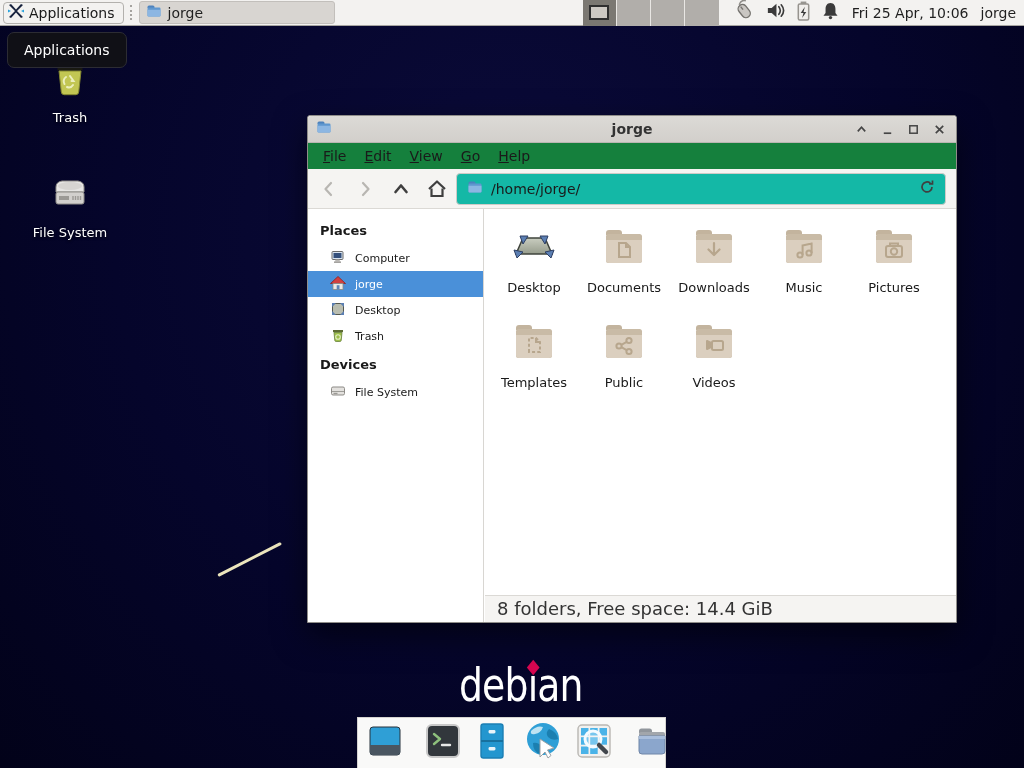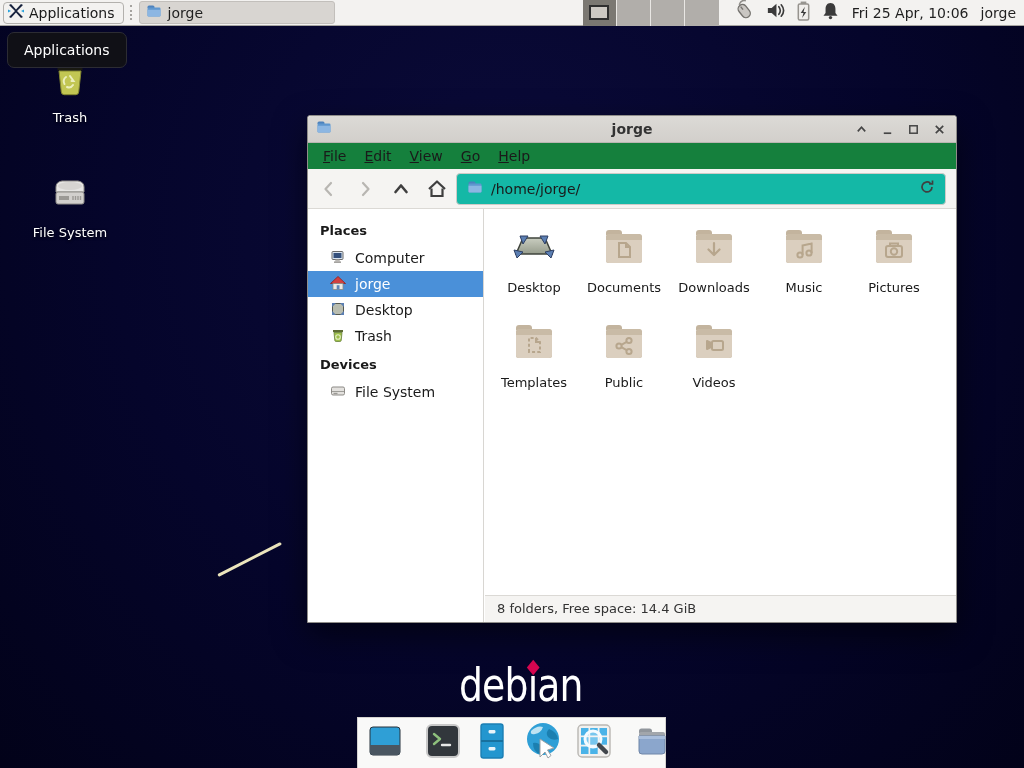--- a/index.html
+++ b/index.html
@@ -91,34 +91,34 @@
     display:flex; align-items:center; padding:0 10px; gap:8px;
   }
   .path-text { font-size:14px; color:#1a1a1a; flex:1; }
 
   .window-body { position:relative; flex:1; }
   .sidebar {
     position:absolute; left:0; top:0; bottom:0; width:176px;
     background:#ffffff; border-right:1px solid #d8d6d2; padding-top:6px;
   }
   .side-header { font-size:13px; font-weight:bold; color:#1a1a1a; padding:8px 0 7px 12px; }
-  .side-item { height:26px; display:flex; align-items:center; gap:9px; padding-left:22px; font-size:14px; color:#1a1a1a; }
+  .side-item { height:26px; display:flex; align-items:center; gap:9px; padding-left:22px; font-size:11px; color:#1a1a1a; }
   .side-item.selected { background:#4a90d9; color:#ffffff; }
 
   .main-pane { position:absolute; left:177px; right:0; top:0; bottom:0; background:#ffffff; }
   .icon-grid {
     position:absolute; left:4px; top:12px;
     display:grid; grid-template-columns:repeat(5, 90px); grid-auto-rows:95px;
   }
   .grid-item { text-align:center; padding-top:2px; }
   .grid-item .glabel { font-size:13px; color:#1a1a1a; margin-top:5px; }
   .statusbar {
     position:absolute; left:0; right:0; bottom:0; height:27px;
     background:#f5f4f2; border-top:1px solid #dbd9d5;
-    font-size:13px; color:#333333; line-height:26px; padding-left:12px;
+    font-size:18px; color:#333333; line-height:26px; padding-left:12px;
   }
 
   
   .debian-logo {
     position:absolute; left:459px; top:658px; color:#ffffff; font-size:46px;
     letter-spacing:-1px; transform:scaleX(0.82); transform-origin:left center; z-index:4;
   }
   .logo-diamond {
     position:absolute; left:85px; top:4px; width:11px; height:11px;
     background:#d70751; transform:rotate(45deg);

